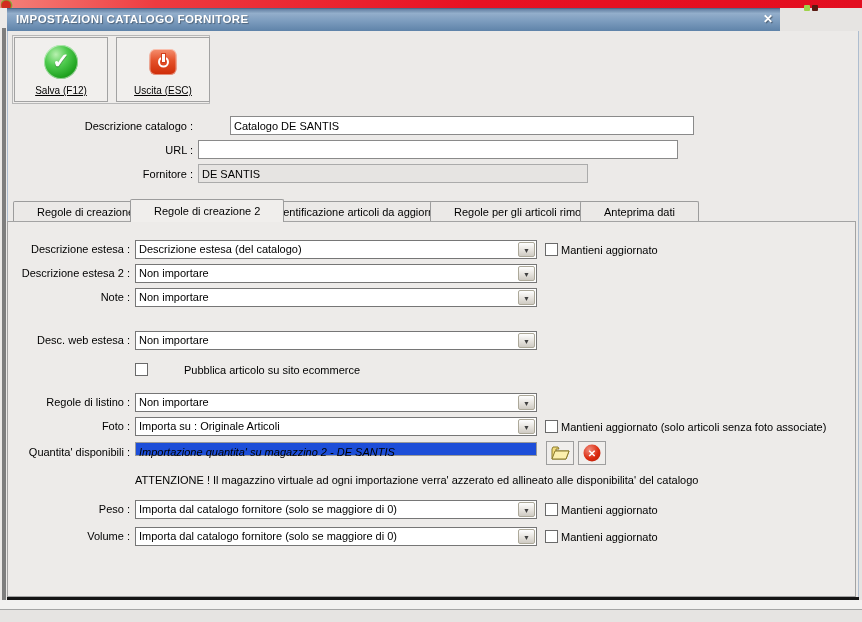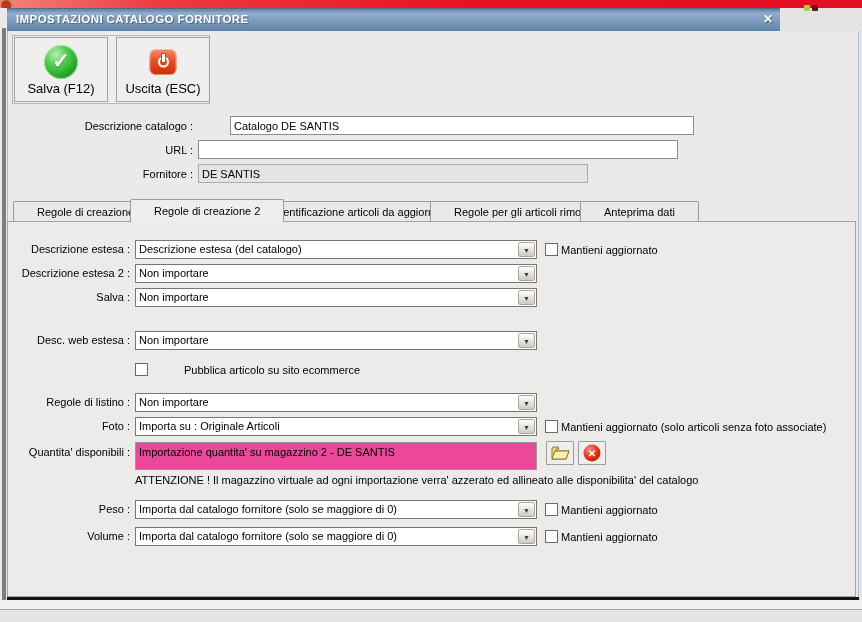--- a/index.html
+++ b/index.html
@@ -26,21 +26,21 @@
   .titlebar .close{position:absolute;right:7px;top:3px;color:#FFF;font-weight:bold;font-size:12px;cursor:default;text-shadow:1px 1px 1px rgba(0,0,0,.4);}
   .dialog-body{position:absolute;left:7px;top:31px;width:852px;height:566px;background:#ECEAE8;
     border-left:1px solid #AEBDCF;border-right:1px solid #AEBDCF;box-sizing:border-box;}
   .bottom-dark-line{position:absolute;left:7px;top:597px;width:852px;height:3px;background:#141414;}
   .bottom-light{position:absolute;left:0px;top:600px;width:862px;height:9px;background:#F2F1F0;}
   .bottom-thin-line{position:absolute;left:0px;top:609px;width:862px;height:1px;background:#A5A5A5;}
 
   
   .toolbar-frame{position:absolute;left:12px;top:35px;width:198px;height:69px;border:1px solid #B7B7B7;box-sizing:border-box;background:#EFEDEB;}
   .toolbtn{position:absolute;top:37px;width:94px;height:65px;border:1px solid #A2A2A2;box-sizing:border-box;background:#F1EFED;text-align:center;cursor:default;}
-  .toolbtn .lbl{position:absolute;bottom:5px;left:0;width:100%;font-size:13px;}
+  .toolbtn .lbl{position:absolute;bottom:5px;left:0;width:100%;font-size:10px;text-decoration:underline;}
   .orb-green{position:absolute;left:50%;top:7px;transform:translateX(-50%);width:34px;height:34px;border-radius:50%;
     background:radial-gradient(circle at 35% 28%,#B8F0B0 0%,#4FCB4F 35%,#1FA21F 70%,#127612 100%);
     box-shadow:inset 0 0 0 1px rgba(255,255,255,.5);}
   .orb-green .chk{position:absolute;left:0;top:4px;width:100%;text-align:center;color:#FFF;font-size:21px;font-weight:bold;text-shadow:0 1px 1px rgba(0,0,0,.35);}
   .pwr-red{position:absolute;left:50%;top:11px;transform:translateX(-50%);width:27px;height:26px;border-radius:6px;
     background:linear-gradient(180deg,#F59071 0%,#E4512A 45%,#CE2B06 100%);
     box-shadow:inset 0 0 0 1px rgba(255,255,255,.45);}
   .pwr-red .ring{position:absolute;left:50%;top:50%;transform:translate(-50%,-50%);width:11px;height:11px;border:2.5px solid #FFF;border-radius:50%;box-sizing:border-box;}
   .pwr-red .bar{position:absolute;left:50%;top:4px;transform:translateX(-50%);width:3px;height:8px;background:#FFF;border:1px solid rgba(206,43,6,.9);box-sizing:content-box;}
 
@@ -58,21 +58,21 @@
   .tabpanel{position:absolute;left:7px;top:221px;width:849px;height:376px;background:#EDEBE9;
     border:1px solid #A3A3A3;box-sizing:border-box;}
 
   
   .clabel{position:absolute;left:8px;width:122px;text-align:right;line-height:19px;white-space:nowrap;}
   .dropdown{position:absolute;left:135px;width:402px;height:19px;background:#FFF;border:1px solid #767676;box-sizing:border-box;cursor:default;}
   .dropdown .val{position:absolute;left:3px;top:0;line-height:17px;white-space:nowrap;}
   .dd-btn{position:absolute;right:1px;top:1px;width:17px;height:15px;background:linear-gradient(180deg,#FEFEFE 0%,#E8E5E0 50%,#CFCBC3 100%);
     border:1px solid #ACA899;border-radius:2px;box-sizing:border-box;text-align:center;}
   .dd-btn .arr{font-size:7px;line-height:13px;color:#404040;}
-  .rofield{position:absolute;left:135px;width:402px;height:28px;background:#ec4899;border:1px solid #9A9A9A;box-sizing:border-box;line-height:18px;padding-left:3px;white-space:nowrap;}
+  .rofield{position:absolute;left:135px;width:402px;height:14px;background:#1d4ed8;border:1px solid #9A9A9A;box-sizing:border-box;line-height:18px;padding-left:3px;white-space:nowrap;font-style:italic;}
   .cb{position:absolute;width:13px;height:13px;background:#FFF;border:1px solid #6A6A6A;box-sizing:border-box;cursor:default;}
   .cb-label{position:absolute;line-height:14px;white-space:nowrap;}
   .warn{position:absolute;left:135px;line-height:14px;white-space:nowrap;}
 
   .sqbtn{position:absolute;width:28px;height:24px;background:#F0EEEC;border:1px solid #9E9E9E;box-sizing:border-box;cursor:default;}
   .folder-svg{position:absolute;left:4px;top:3px;}
   .cancel-ic{position:absolute;left:50%;top:50%;transform:translate(-50%,-50%);width:17px;height:17px;border-radius:50%;
     background:radial-gradient(circle at 35% 30%,#F08A7A 0%,#DC2B10 55%,#B01C05 100%);}
   .cancel-ic span{position:absolute;left:0;top:1px;width:100%;text-align:center;color:#FFF;font-weight:bold;font-size:10px;line-height:15px;}
 </style>
@@ -132,21 +132,21 @@
   </div>
   <div class="cb" style="left:545px;top:243px;"></div>
   <div class="cb-label" style="left:561px;top:243px;">Mantieni aggiornato</div>
 
   <div class="clabel" style="top:264px;">Descrizione estesa 2 :</div>
   <div class="dropdown" style="top:264px;">
     <span class="val">Non importare</span>
     <span class="dd-btn"><span class="arr">▼</span></span>
   </div>
 
-  <div class="clabel" style="top:288px;">Salva :</div>
+  <div class="clabel" style="top:288px;">Note :</div>
   <div class="dropdown" style="top:288px;">
     <span class="val">Non importare</span>
     <span class="dd-btn"><span class="arr">▼</span></span>
   </div>
 
   <div class="clabel" style="top:331px;">Desc. web estesa :</div>
   <div class="dropdown" style="top:331px;">
     <span class="val">Non importare</span>
     <span class="dd-btn"><span class="arr">▼</span></span>
   </div>

